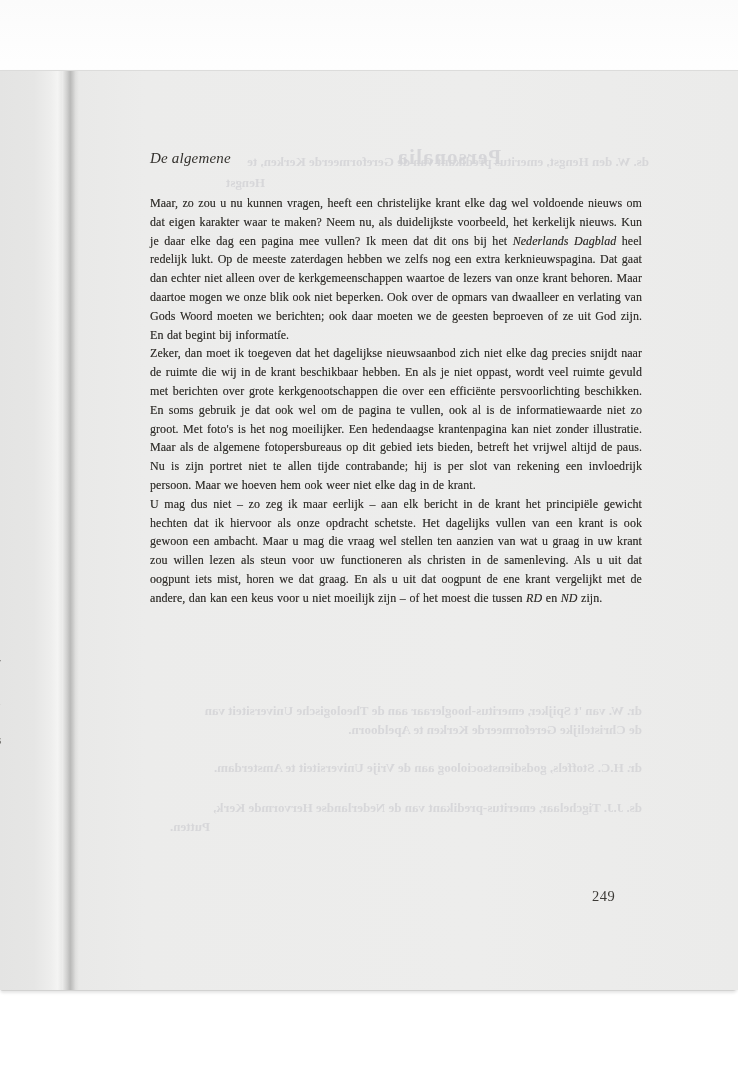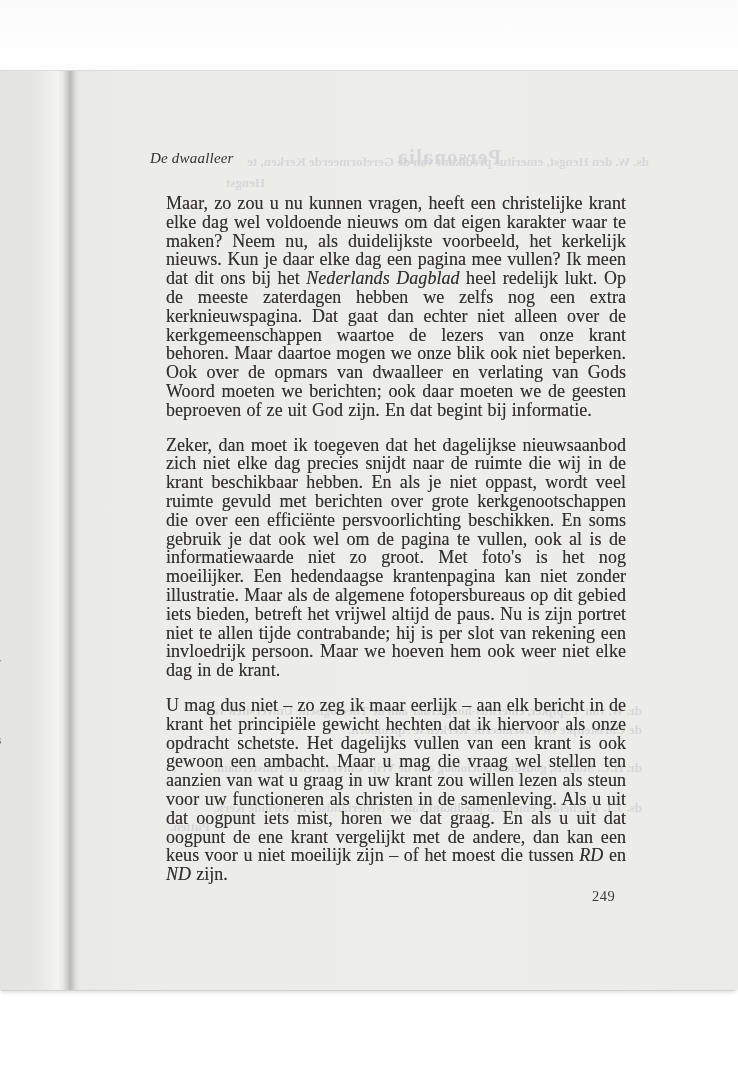--- a/index.html
+++ b/index.html
@@ -61,22 +61,22 @@
   }
   .heading {
     font-size: 15px;
     font-style: italic;
     font-weight: normal;
     line-height: 18px;
     margin: 0 0 27px 0;
     letter-spacing: 0.2px;
   }
   .body-par {
-    margin: 16px;
-    font-size: 18px;
+    margin: 0;
+    font-size: 12px;
     line-height: 18.8px;
     text-align: justify;
     letter-spacing: 0.05px;
     word-spacing: 0.5px;
     text-shadow: 0 0 0.5px rgba(51,49,45,0.55);
   }
   .it { font-style: italic; }
 
   .page-number {
     position: absolute;
@@ -162,21 +162,21 @@
       <div class="bleed bleed-top-line">ds. W. den Hengst, emeritus predikant van de Gereformeerde Kerken, te</div>
       <div class="bleed bleed-personalia">Personalia</div>
       <div class="bleed bleed-top-word">Hengst</div>
       <div class="bleed bleed-b1">dr. W. van 't Spijker, emeritus-hoogleraar aan de Theologische Universiteit van</div>
       <div class="bleed bleed-b2">de Christelijke Gereformeerde Kerken te Apeldoorn.</div>
       <div class="bleed bleed-b3">dr. H.C. Stoffels, godsdienstsocioloog aan de Vrije Universiteit te Amsterdam.</div>
       <div class="bleed bleed-b4">ds. J.J. Tigchelaar, emeritus-predikant van de Nederlandse Hervormde Kerk,</div>
       <div class="bleed bleed-b5">Putten.</div>
 
       <div class="content">
-        <h2 class="heading">De dwaalleer</h2>
+        <h2 class="heading">De algemene</h2>
 
         <p class="body-par"><span>Maar, zo zou u nu kunnen vragen, heeft een christelijke krant elke dag wel voldoende nieuws om dat eigen karakter waar te maken? Neem nu, als duidelijkste voorbeeld, het kerkelijk nieuws. Kun je daar elke dag een pagina mee vullen? Ik meen dat dit ons bij het </span><span class="it">Nederlands Dagblad</span><span> heel redelijk lukt. Op de meeste zaterdagen hebben we zelfs nog een extra kerknieuwspagina. Dat gaat dan echter niet alleen over de kerkgemeenschappen waartoe de lezers van onze krant behoren. Maar daartoe mogen we onze blik ook niet beperken. Ook over de opmars van dwaalleer en verlating van Gods Woord moeten we berichten; ook daar moeten we de geesten beproeven of ze uit God zijn. En dat begint bij informatie.</span></p>
 
         <p class="body-par"><span>Zeker, dan moet ik toegeven dat het dagelijkse nieuwsaanbod zich niet elke dag precies snijdt naar de ruimte die wij in de krant beschikbaar hebben. En als je niet oppast, wordt veel ruimte gevuld met berichten over grote kerkgenootschappen die over een efficiënte persvoorlichting beschikken. En soms gebruik je dat ook wel om de pagina te vullen, ook al is de informatiewaarde niet zo groot. Met foto's is het nog moeilijker. Een hedendaagse krantenpagina kan niet zonder illustratie. Maar als de algemene fotopersbureaus op dit gebied iets bieden, betreft het vrijwel altijd de paus. Nu is zijn portret niet te allen tijde contrabande; hij is per slot van rekening een invloedrijk persoon. Maar we hoeven hem ook weer niet elke dag in de krant.</span></p>
 
         <p class="body-par"><span>U mag dus niet – zo zeg ik maar eerlijk – aan elk bericht in de krant het principiële gewicht hechten dat ik hiervoor als onze opdracht schetste. Het dagelijks vullen van een krant is ook gewoon een ambacht. Maar u mag die vraag wel stellen ten aanzien van wat u graag in uw krant zou willen lezen als steun voor uw functioneren als christen in de samenleving. Als u uit dat oogpunt iets mist, horen we dat graag. En als u uit dat oogpunt de ene krant vergelijkt met de andere, dan kan een keus voor u niet moeilijk zijn – of het moest die tussen </span><span class="it">RD</span><span> en </span><span class="it">ND</span><span> zijn.</span></p>
       </div>
 
       <div class="speck"></div>
 

